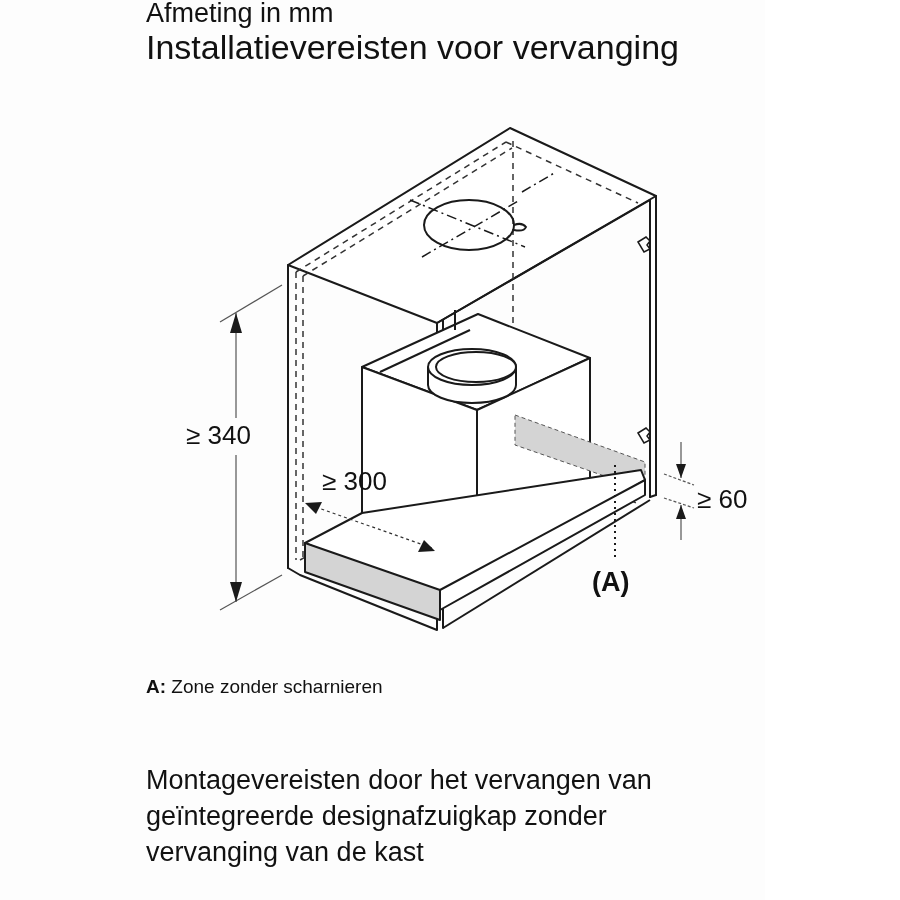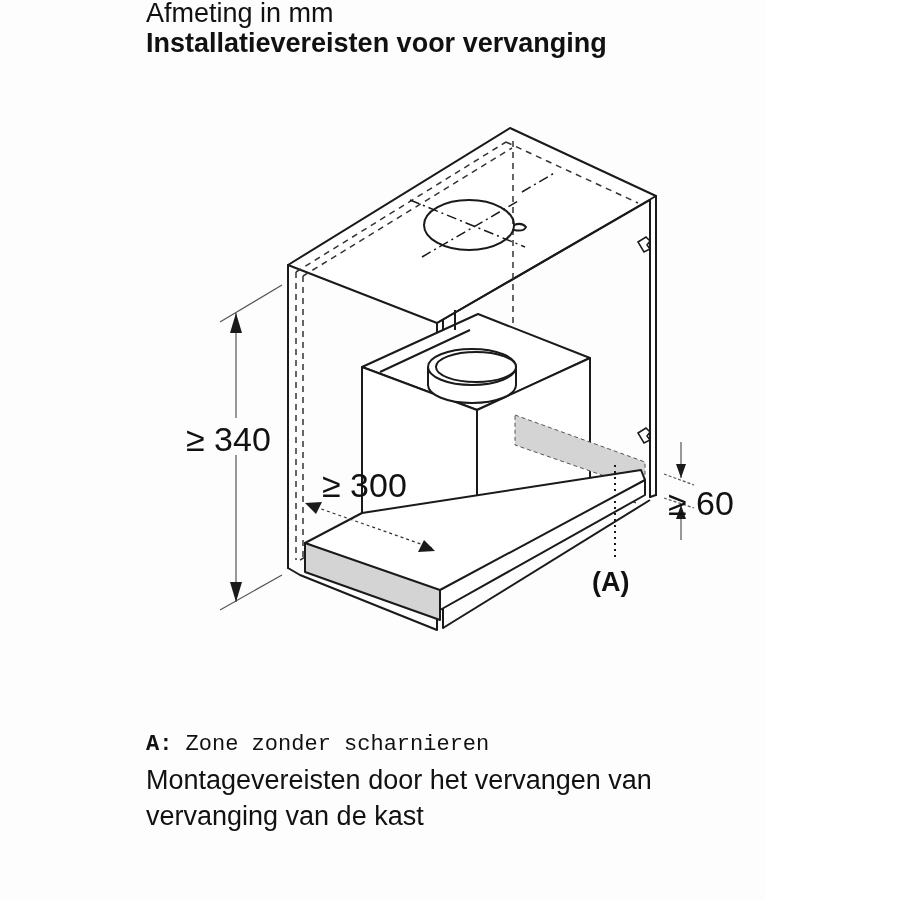--- a/index.html
+++ b/index.html
@@ -1,24 +1,24 @@
 <!DOCTYPE html>
 <html><head>
 <meta charset="utf-8">
 <style>
   html, body { margin: 0; padding: 0; background: #ffffff; }
   body { width: 900px; height: 900px; position: relative; overflow: hidden;
          font-family: "Liberation Sans", sans-serif; color: #111111; }
   .page-bg { position: absolute; left: 0; top: 0; width: 765px; height: 900px; background: #fdfdfd; }
   .subtitle { position: absolute; left: 146px; top: -2px; font-size: 27px; font-weight: normal; letter-spacing: 0; white-space: nowrap; }
-  .title { position: absolute; left: 146px; top: 28px; font-size: 27px; font-weight: bold; white-space: nowrap; }
+  .title { position: absolute; left: 146px; top: 28px; font-size: 34px; font-weight: normal; white-space: nowrap; }
   .diagram { position: absolute; left: 0; top: 0; width: 900px; height: 700px; }
-  .dim-label { position: absolute; font-size: 34px; white-space: nowrap; }
+  .dim-label { position: absolute; font-size: 26px; white-space: nowrap; }
   .zone-label { position: absolute; font-size: 27px; font-weight: bold; white-space: nowrap; }
-  .legend { position: absolute; left: 146px; top: 732px; font-size: 22px; white-space: nowrap; font-family: Liberation Mono, monospace; }
+  .legend { position: absolute; left: 146px; top: 676px; font-size: 19px; white-space: nowrap; }
   .legend b { font-weight: bold; }
   .desc { position: absolute; left: 146px; top: 762px; font-size: 27px; line-height: 36px; }
   .desc div { white-space: nowrap; }
 </style>
 </head>
 <body>
 
 <div class="page-bg"></div>
 
 <div class="subtitle">Afmeting in mm</div>
@@ -123,24 +123,25 @@
     <line x1="681" y1="505" x2="681" y2="540"></line>
     <polygon points="681,478 676,464 686,464" stroke="none"></polygon>
     <polygon points="681,505 676,519 686,519" stroke="none"></polygon>
   </g>
 
   <line x1="615" y1="465" x2="615" y2="560" stroke="#1a1a1a" stroke-width="2" stroke-dasharray="2,4"></line>
 </svg>
 
 <div class="dim-label" style="left:186px; top:420px;">≥ 340</div>
 <div class="dim-label" style="left:322px; top:466px;">≥ 300</div>
-<div class="dim-label" style="left:668px; top:484px;">≥ 60</div>
+<div class="dim-label" style="left:697px; top:484px;">≥ 60</div>
 <div class="zone-label" style="left:592px; top:567px;">(A)</div>
 
 <div class="legend">
   <b>A:</b>
   <span>Zone zonder scharnieren</span>
 </div>
 
 <div class="desc">
   <div>Montagevereisten door het vervangen van</div>
+  <div>geïntegreerde designafzuigkap zonder</div>
   <div>vervanging van de kast</div>
 </div>
 
 </body></html>

